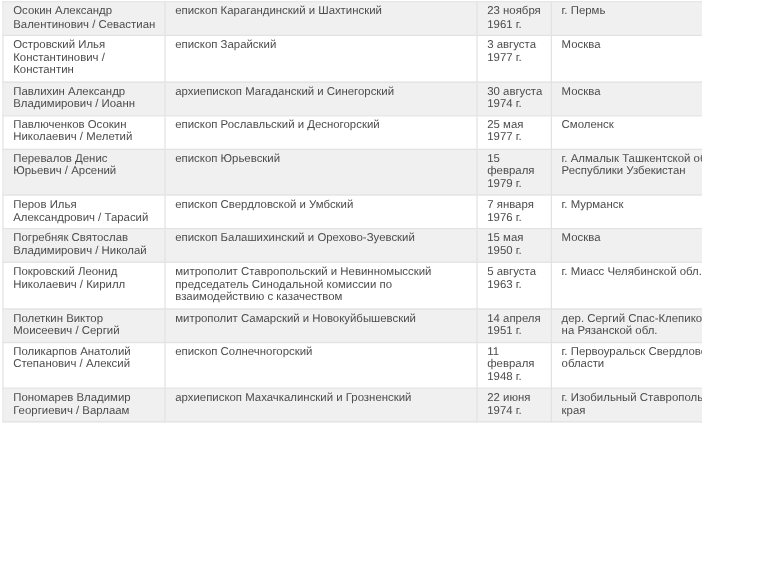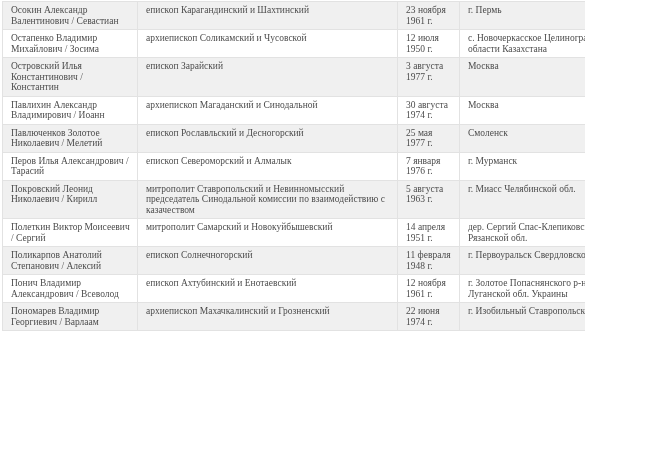--- a/index.html
+++ b/index.html
@@ -7,21 +7,20 @@
     padding: 0;
     background: #ffffff;
     font-family: "Liberation Sans", sans-serif;
   }
   .page {
     position: relative;
     width: 585px;
     height: 470px;
     overflow: hidden;
     background: var(--row-white, #ffffff);
-    font-family: Liberation Serif, serif;
   }
   .vline {
     position: absolute;
     left: 645px;
     top: 0;
     width: 1px;
     height: 100%;
     background: var(--divider, #e8e8e8);
   }
   table.bishops {
@@ -60,74 +59,74 @@
       <col class="c-place">
     </colgroup>
     <tbody id="tbody">
         <tr>
     <td>Осокин Александр Валентинович / Севастиан</td>
     <td>епископ Карагандинский и Шахтинский</td>
     <td>23 ноября 1961 г.</td>
     <td>г. Пермь</td>
   </tr>
         <tr>
-    <td>Остапенко Владимир Михайлович / Зосима</td>
-    <td>архиепископ Соликамский и Чусовской</td>
-    <td>12 июля 1950 г.</td>
-    <td>с. Новочеркасское Целиноградской области Казахстана</td>
-  </tr>
-        <tr>
     <td>Островский Илья Константинович / Константин</td>
     <td>епископ Зарайский</td>
     <td>3 августа 1977 г.</td>
     <td>Москва</td>
   </tr>
         <tr>
     <td>Павлихин Александр Владимирович / Иоанн</td>
-    <td>архиепископ Магаданский и Синодальной</td>
+    <td>архиепископ Магаданский и Синегорский</td>
     <td>30 августа 1974 г.</td>
     <td>Москва</td>
   </tr>
         <tr>
-    <td>Павлюченков Золотое Николаевич / Мелетий</td>
+    <td>Павлюченков Осокин Николаевич / Мелетий</td>
     <td>епископ Рославльский и Десногорский</td>
     <td>25 мая 1977 г.</td>
     <td>Смоленск</td>
   </tr>
         <tr>
+    <td>Перевалов Денис Юрьевич / Арсений</td>
+    <td>епископ Юрьевский</td>
+    <td>15 февраля 1979 г.</td>
+    <td>г. Алмалык Ташкентской обл. Республики Узбекистан</td>
+  </tr>
+        <tr>
     <td>Перов Илья Александрович / Тарасий</td>
-    <td>епископ Североморский и Алмалык</td>
+    <td>епископ Свердловской и Умбский</td>
     <td>7 января 1976 г.</td>
     <td>г. Мурманск</td>
+  </tr>
+        <tr>
+    <td>Погребняк Святослав Владимирович / Николай</td>
+    <td>епископ Балашихинский и Орехово-Зуевский</td>
+    <td>15 мая 1950 г.</td>
+    <td>Москва</td>
   </tr>
         <tr>
     <td>Покровский Леонид Николаевич / Кирилл</td>
     <td>митрополит Ставропольский и Невинномысский председатель Синодальной комиссии по взаимодействию с казачеством</td>
     <td>5 августа 1963 г.</td>
     <td>г. Миасс Челябинской обл.</td>
   </tr>
         <tr>
     <td>Полеткин Виктор Моисеевич / Сергий</td>
     <td>митрополит Самарский и Новокуйбышевский</td>
     <td>14 апреля 1951 г.</td>
     <td>дер. Сергий Спас-Клепиковского р-на Рязанской обл.</td>
   </tr>
         <tr>
     <td>Поликарпов Анатолий Степанович / Алексий</td>
     <td>епископ Солнечногорский</td>
     <td>11 февраля 1948 г.</td>
     <td>г. Первоуральск Свердловской области</td>
   </tr>
         <tr>
-    <td>Понич Владимир Александрович / Всеволод</td>
-    <td>епископ Ахтубинский и Енотаевский</td>
-    <td>12 ноября 1961 г.</td>
-    <td>г. Золотое Попаснянского р-на Луганской обл. Украины</td>
-  </tr>
-        <tr>
     <td>Пономарев Владимир Георгиевич / Варлаам</td>
     <td>архиепископ Махачкалинский и Грозненский</td>
     <td>22 июня 1974 г.</td>
     <td>г. Изобильный Ставропольского края</td>
   </tr>
       </tbody>
   </table>
   <div class="vline"></div>
 </div>
 

